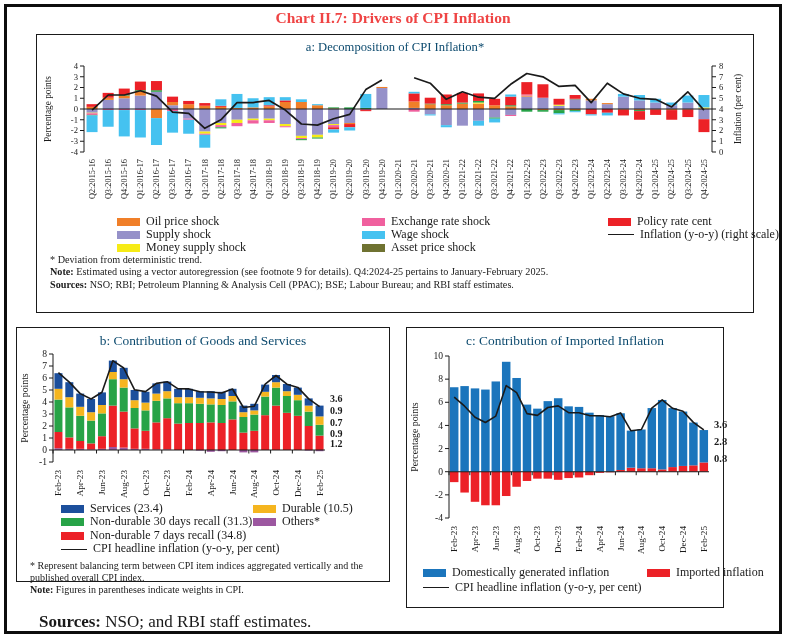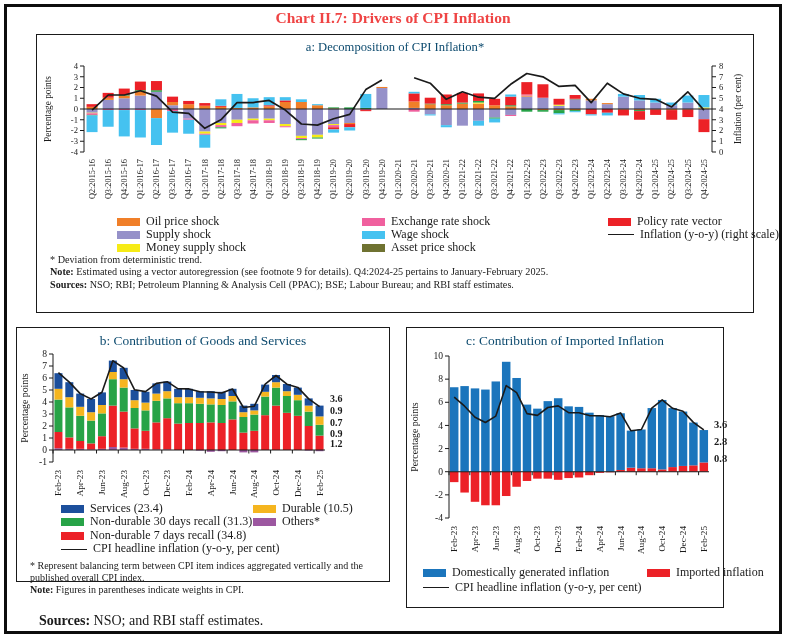--- a/index.html
+++ b/index.html
@@ -25,21 +25,21 @@
   #legend-c{grid-template-rows:repeat(2,14.5px);grid-template-columns:224px auto;
         padding-left:16px;margin-top:6px;}
   .lg{display:flex;align-items:center;white-space:nowrap;}
   .chip{display:inline-block;width:23px;height:8px;margin-right:6px;flex:none;}
   .chip-line{display:inline-block;width:26px;height:0;border-top:1.8px solid #1a1a1a;
         margin-right:6px;flex:none;}
   .fns{padding:0 13px;font-size:10.2px;line-height:1.22;}
   #fns-a{}
   #fns-b{margin-top:4px;font-size:10px;line-height:1.2;}
   .fn b{font-weight:bold;}
-  #bottom-source{position:absolute;left:26px;top:612px;font-size:14px;}
+  #bottom-source{position:absolute;left:26px;top:612px;font-size:17px;}
 </style>
 </head>
 <body>
 
 <div class="page">
   <div class="frame"></div>
   <div class="page-title">Chart II.7: Drivers of CPI Inflation</div>
 
   <div class="panel" id="panel-a">
     <div class="panel-title">a: Decomposition of CPI Inflation*</div>
@@ -344,21 +344,21 @@
         <span class="lg">
           <span class="chip" style="background: rgb(69, 194, 240);"></span>
           <span class="lg-t">Wage shock</span>
         </span>
         <span class="lg">
           <span class="chip" style="background: rgb(111, 114, 49);"></span>
           <span class="lg-t">Asset price shock</span>
         </span>
         <span class="lg">
           <span class="chip" style="background: rgb(236, 33, 39);"></span>
-          <span class="lg-t">Policy rate vector</span>
+          <span class="lg-t">Policy rate cent</span>
         </span>
         <span class="lg">
           <span class="chip-line" style="border-top-color: rgb(26, 26, 26);"></span>
           <span class="lg-t">Inflation (y-o-y) (right scale)</span>
         </span>
       </div>
     <div class="fns" id="fns-a">
         <div class="fn">* Deviation from deterministic trend.</div>
         <div class="fn"><b>Note:</b> Estimated using a vector autoregression (see footnote 9 for details). Q4:2024-25 pertains to January-February 2025.</div>
         <div class="fn"><b>Sources:</b> NSO; RBI; Petroleum Planning &amp; Analysis Cell (PPAC); BSE; Labour Bureau; and RBI staff estimates.</div>

